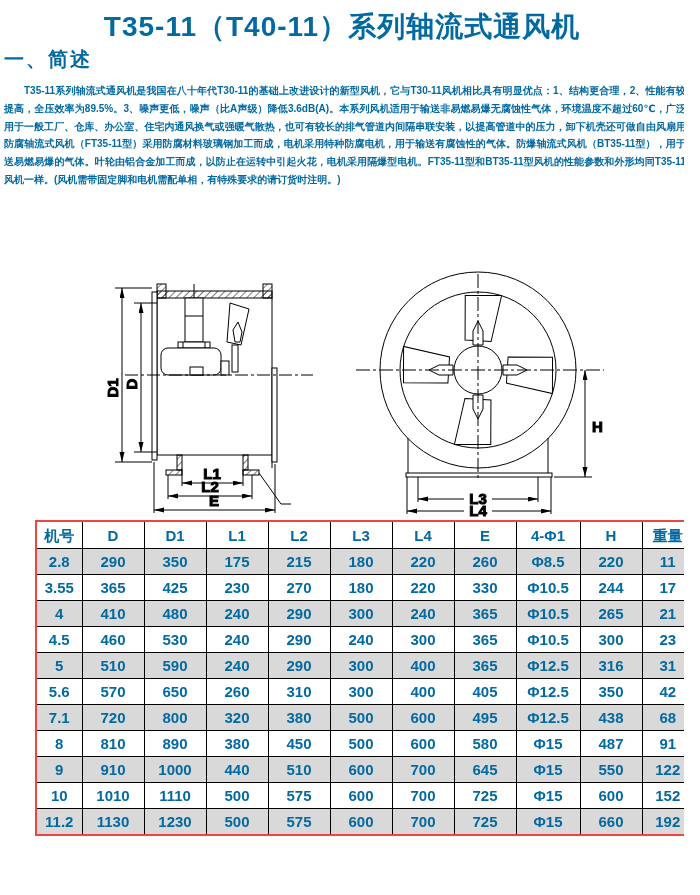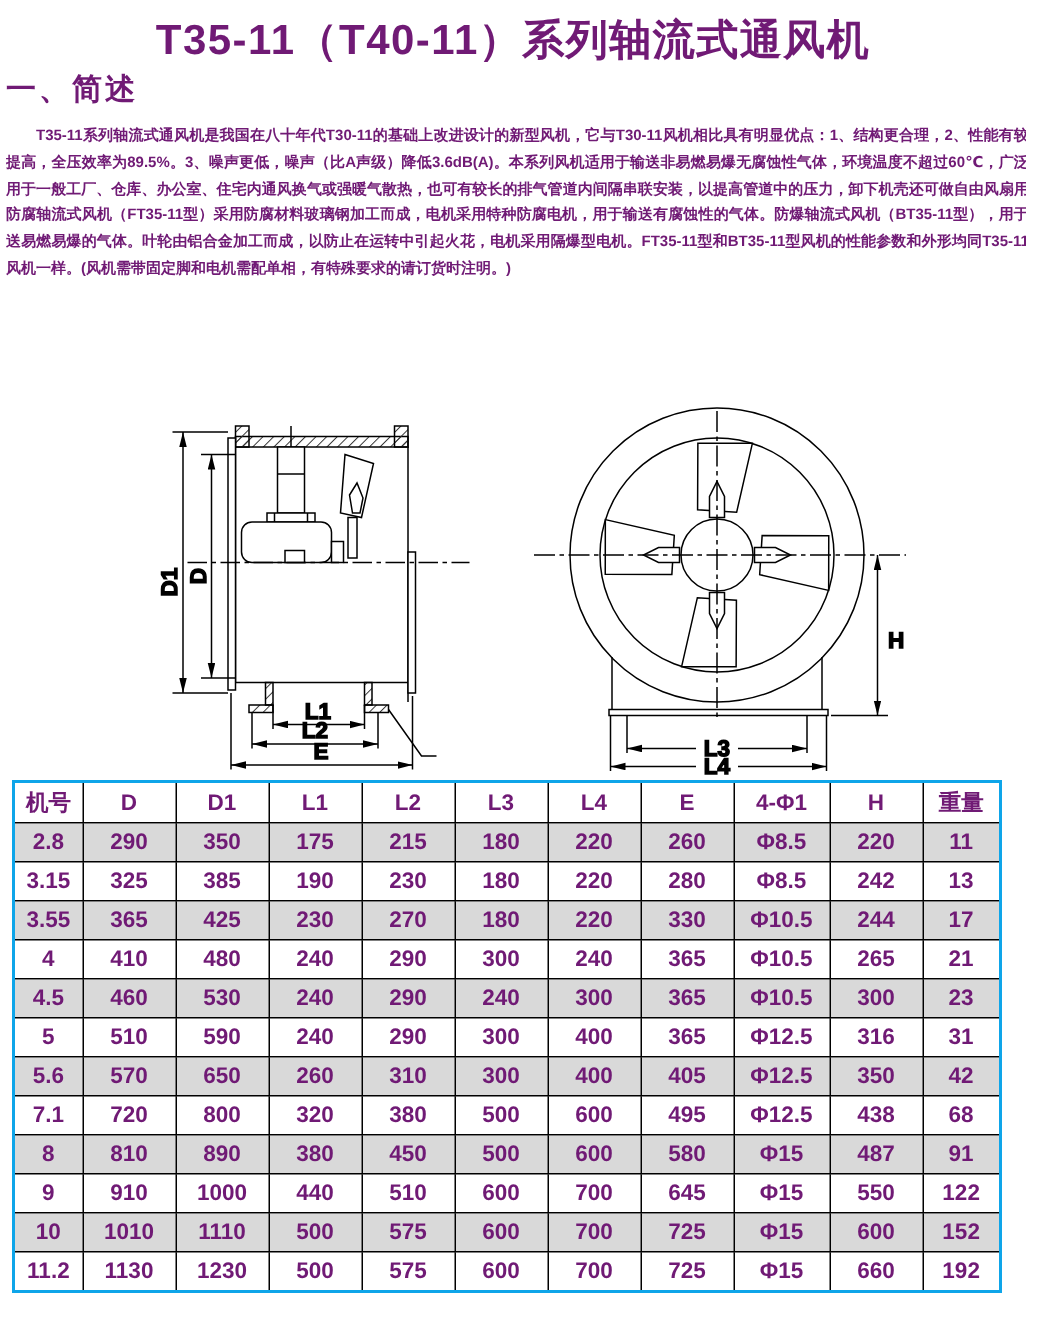--- a/index.html
+++ b/index.html
@@ -1,18 +1,18 @@
 <!DOCTYPE html>
 <html><head>
 <meta charset="utf-8">
 <style>
   html,body { margin:0; padding:0; background:#ffffff; }
   .page {
     position:relative; width:684px; height:895px; background:#ffffff;
-    font-family:"Liberation Sans","DejaVu Sans",sans-serif; color:#701a75;
+    font-family:"Liberation Sans","DejaVu Sans",sans-serif; color:#0369a1;
     overflow:hidden;
   }
   .title {
     position:absolute; top:8px; left:0; width:100%;
     text-align:center; font-size:28px; font-weight:bold; letter-spacing:1px;
     white-space:nowrap;
   }
   .heading1 {
     position:absolute; top:46px; left:4px;
     font-size:20px; font-weight:bold; letter-spacing:2px;
@@ -23,23 +23,23 @@
     text-align:justify; text-indent:2em; overflow:hidden;
   }
   .heading2 {
     position:absolute; top:241px; left:4px;
     font-size:20px; font-weight:bold; letter-spacing:0.5px; white-space:nowrap;
   }
   svg.side  { position:absolute; left:95px;  top:272px; }
   svg.front { position:absolute; left:352px; top:266px; }
   svg text { font-family:"Liberation Sans","DejaVu Sans",sans-serif; font-weight:bold; font-size:15px; fill:#000; }
   table.dim {
-    position:absolute; left:8px; top:520px; width:658px;
+    position:absolute; left:35px; top:520px; width:658px;
     border-collapse:collapse; table-layout:fixed;
-    border:2px solid #0ea5e9;
+    border:2px solid #ef4444;
     font-size:15px; font-weight:bold;
   }
   table.dim th, table.dim td {
     border:1px solid #000; text-align:center; padding:0;
     height:25px; line-height:25px; overflow:hidden; white-space:nowrap;
     background:#ffffff;
   }
   table.dim thead th { height:26px; }
   table.dim tbody tr:nth-child(odd) td { background:#d9d9d9; }
   col.c0 { width:46px; } col.c1 { width:62px; } col.c2 { width:62px; }
@@ -247,33 +247,20 @@
           <td>175</td>
           <td>215</td>
           <td>180</td>
           <td>220</td>
           <td>260</td>
           <td>Φ8.5</td>
           <td>220</td>
           <td>11</td>
         </tr>
         <tr>
-          <td>3.15</td>
-          <td>325</td>
-          <td>385</td>
-          <td>190</td>
-          <td>230</td>
-          <td>180</td>
-          <td>220</td>
-          <td>280</td>
-          <td>Φ8.5</td>
-          <td>242</td>
-          <td>13</td>
-        </tr>
-        <tr>
           <td>3.55</td>
           <td>365</td>
           <td>425</td>
           <td>230</td>
           <td>270</td>
           <td>180</td>
           <td>220</td>
           <td>330</td>
           <td>Φ10.5</td>
           <td>244</td>

